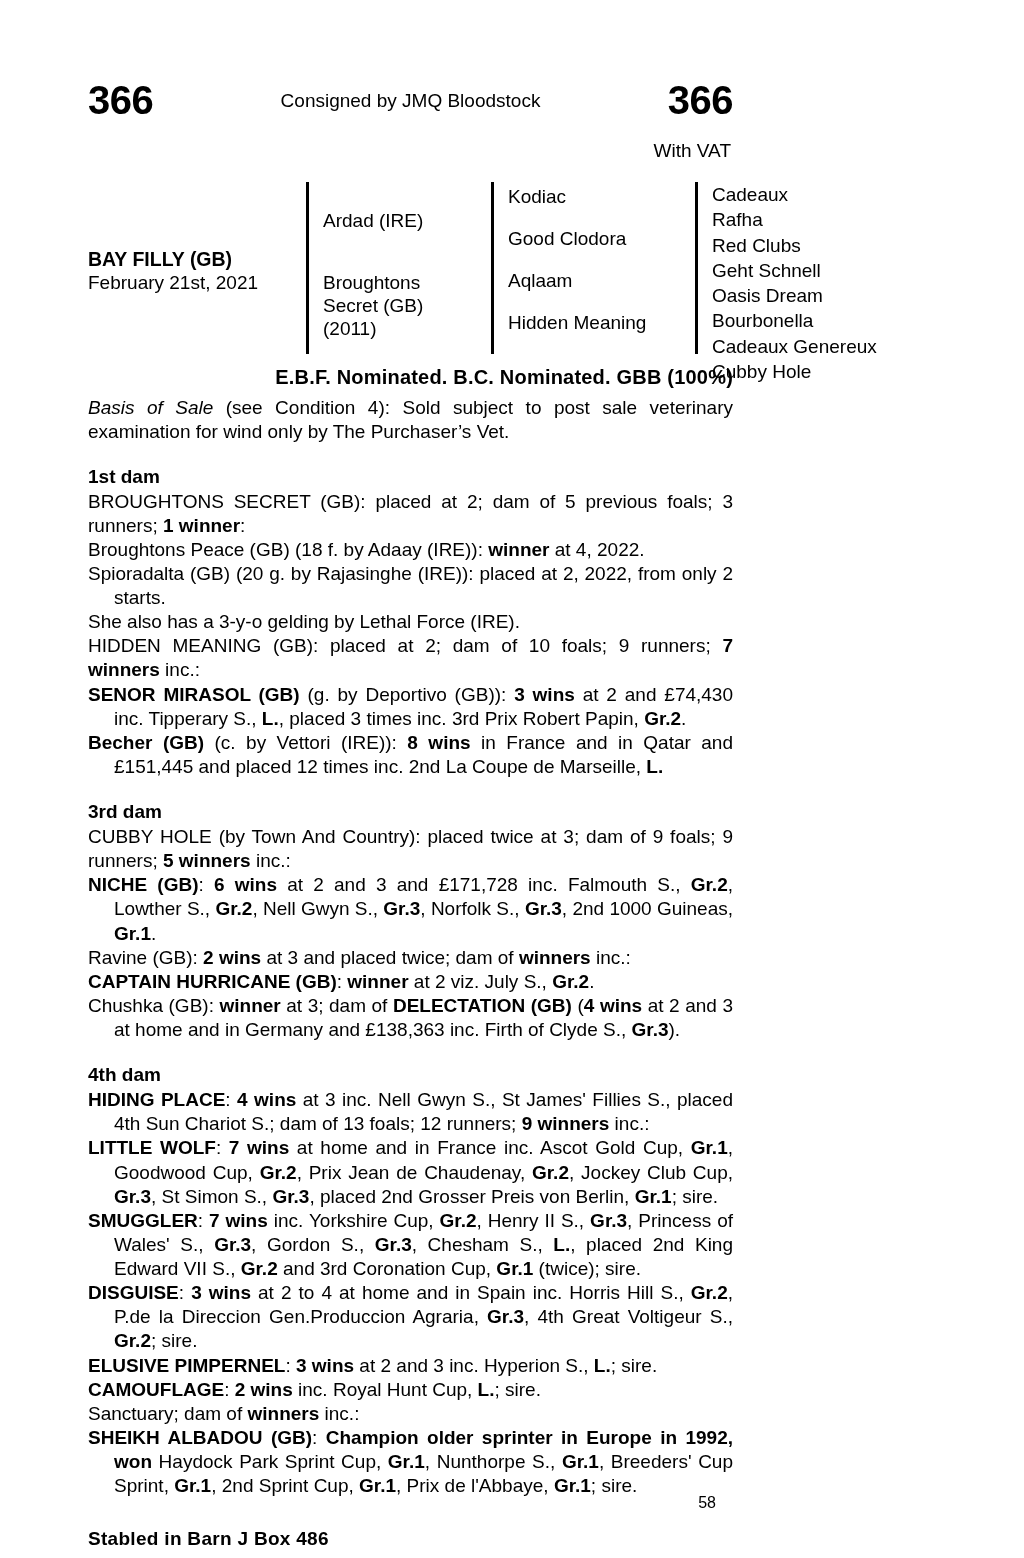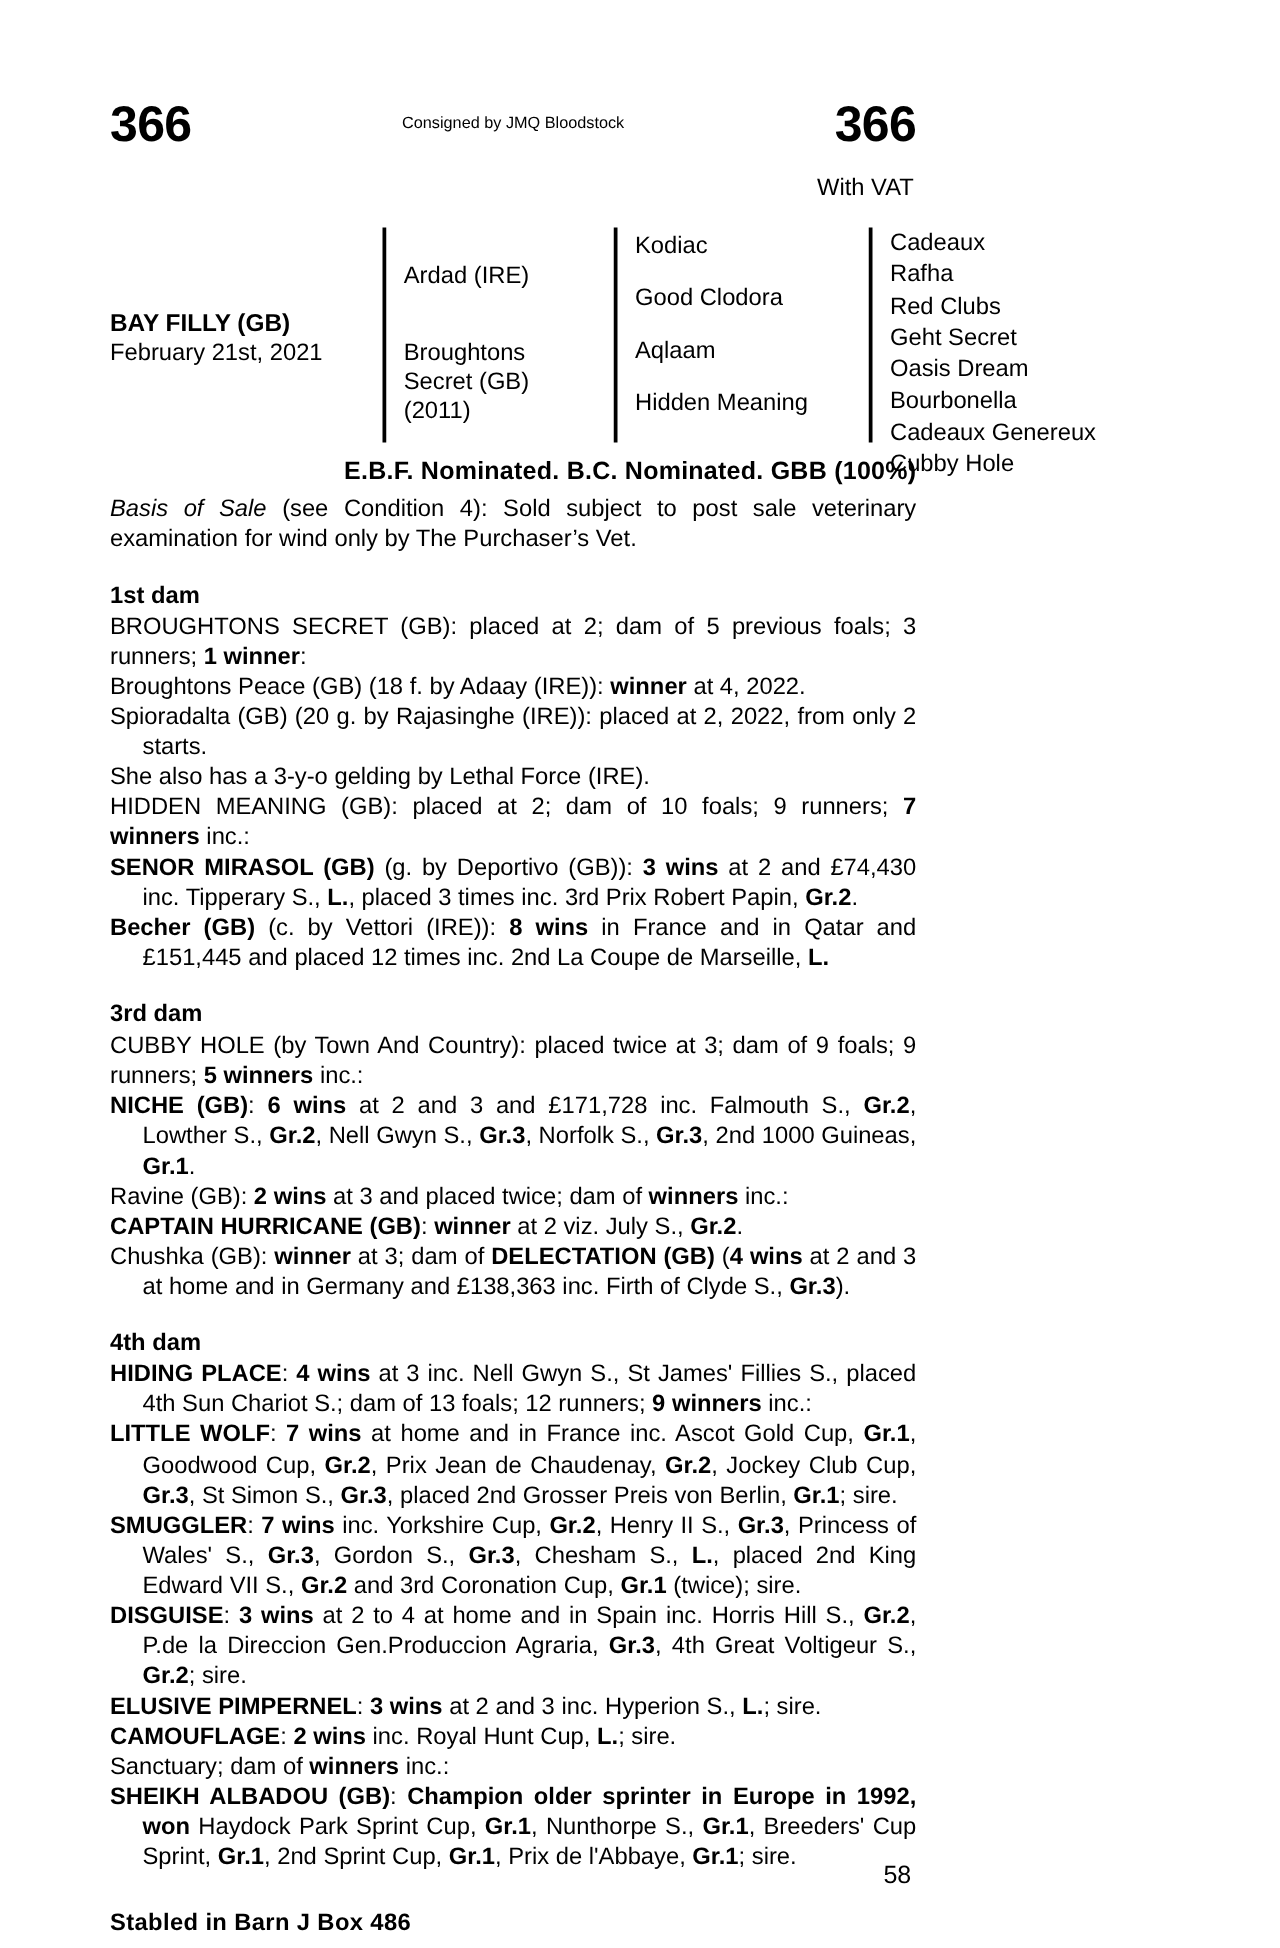--- a/index.html
+++ b/index.html
@@ -44,21 +44,21 @@
     top: 0;
     font-size: 40px;
     font-weight: bold;
     letter-spacing: -0.5px;
   }
   .consignor {
     position: absolute;
     left: 0; right: 0;
     top: 12px;
     text-align: center;
-    font-size: 13px;
+    font-size: 19px;
   }
   .with-vat {
     position: absolute;
     right: 2px;
     top: 62px;
     font-size: 19px;
   }
 
   
   .ped {
@@ -156,23 +156,23 @@
 
   .stabled {
     text-align: left;
     font-size: 19px;
     font-weight: bold;
     margin-top: 30px;
     letter-spacing: 0.3px;
   }
   .pageno {
     position: absolute;
-    right: 92px;
+    right: 105px;
     bottom: 46px;
-    font-size: 20px;
+    font-size: 16px;
   }
 </style>
 </head>
 <body>
 
 <div class="page">
 
   <div class="header">
     <div class="lot-left">366</div>
     <div class="consignor">Consigned by JMQ Bloodstock</div>
@@ -200,21 +200,21 @@
       <div class="e e1">Kodiac</div>
       <div class="e e2">Good Clodora</div>
       <div class="e e3">Aqlaam</div>
       <div class="e e4">Hidden Meaning</div>
     </div>
 
     <div class="col4">
       <div>Cadeaux</div>
       <div>Rafha</div>
       <div>Red Clubs</div>
-      <div>Geht Secret</div>
+      <div>Geht Schnell</div>
       <div>Oasis Dream</div>
       <div>Bourbonella</div>
       <div>Cadeaux Genereux</div>
       <div>Cubby Hole</div>
     </div>
   </div>
 
   <div class="nominated">E.B.F. Nominated.   B.C. Nominated.   GBB (100%)</div>
 
   <div class="basis">

